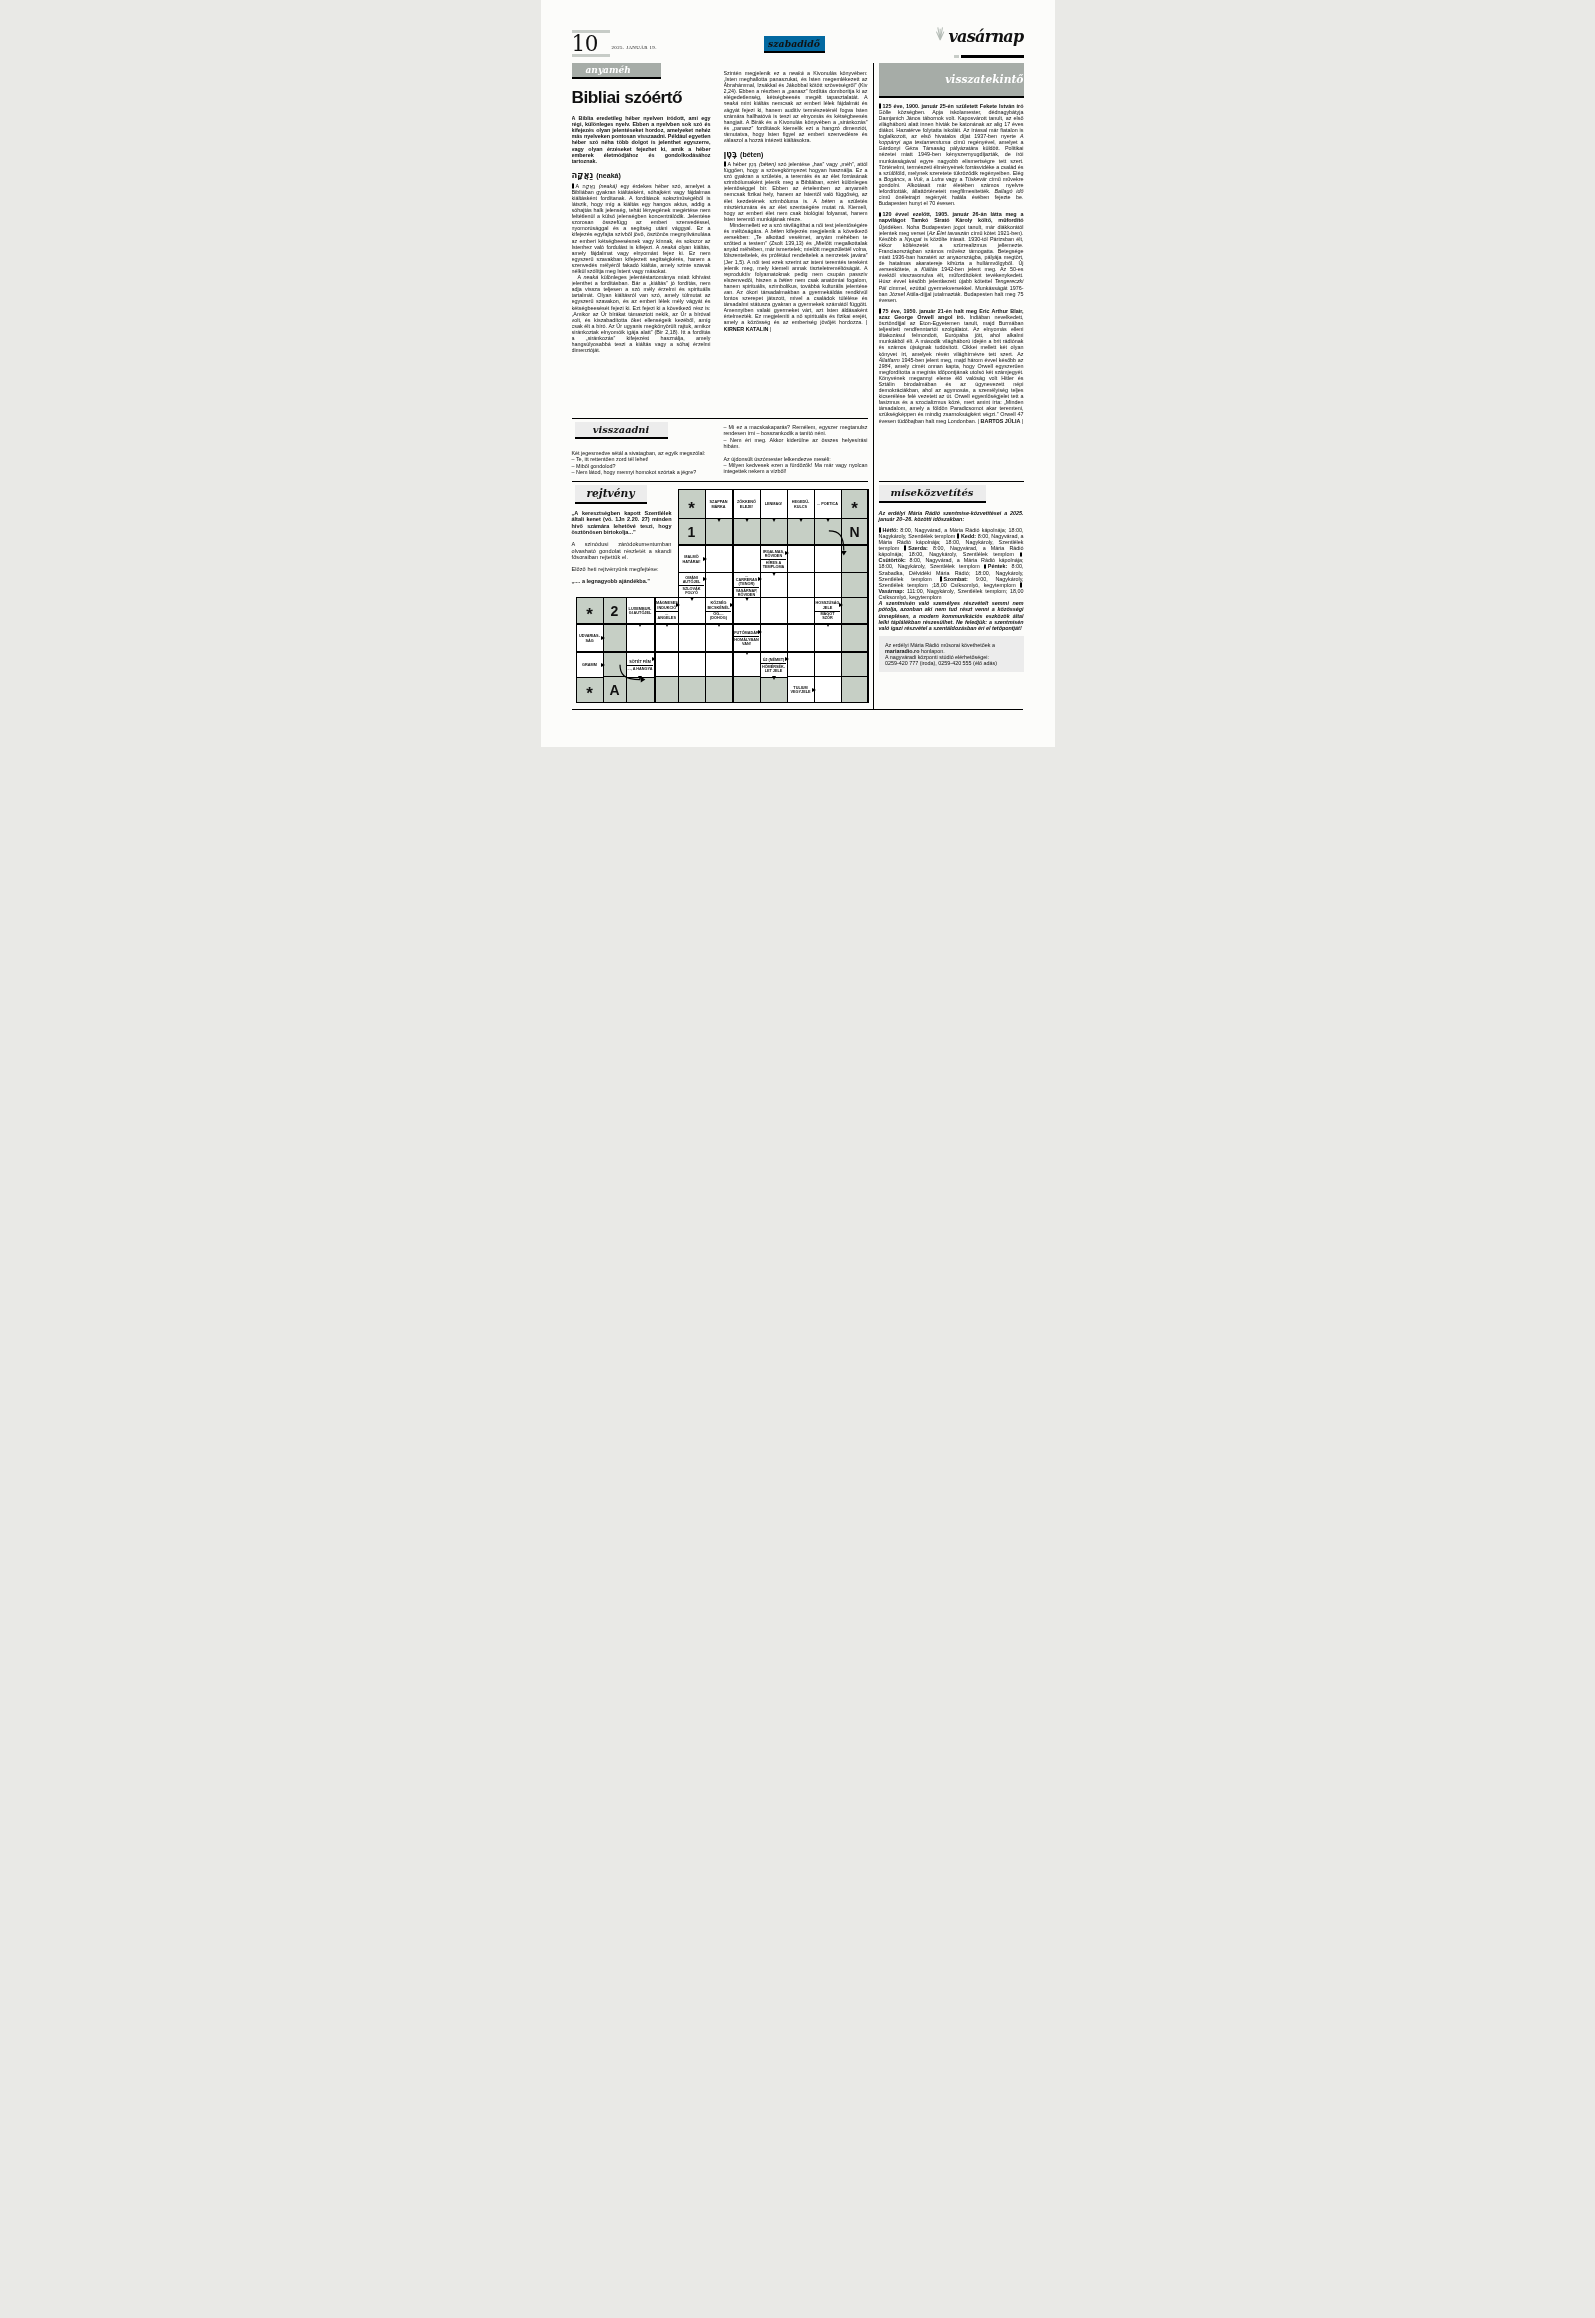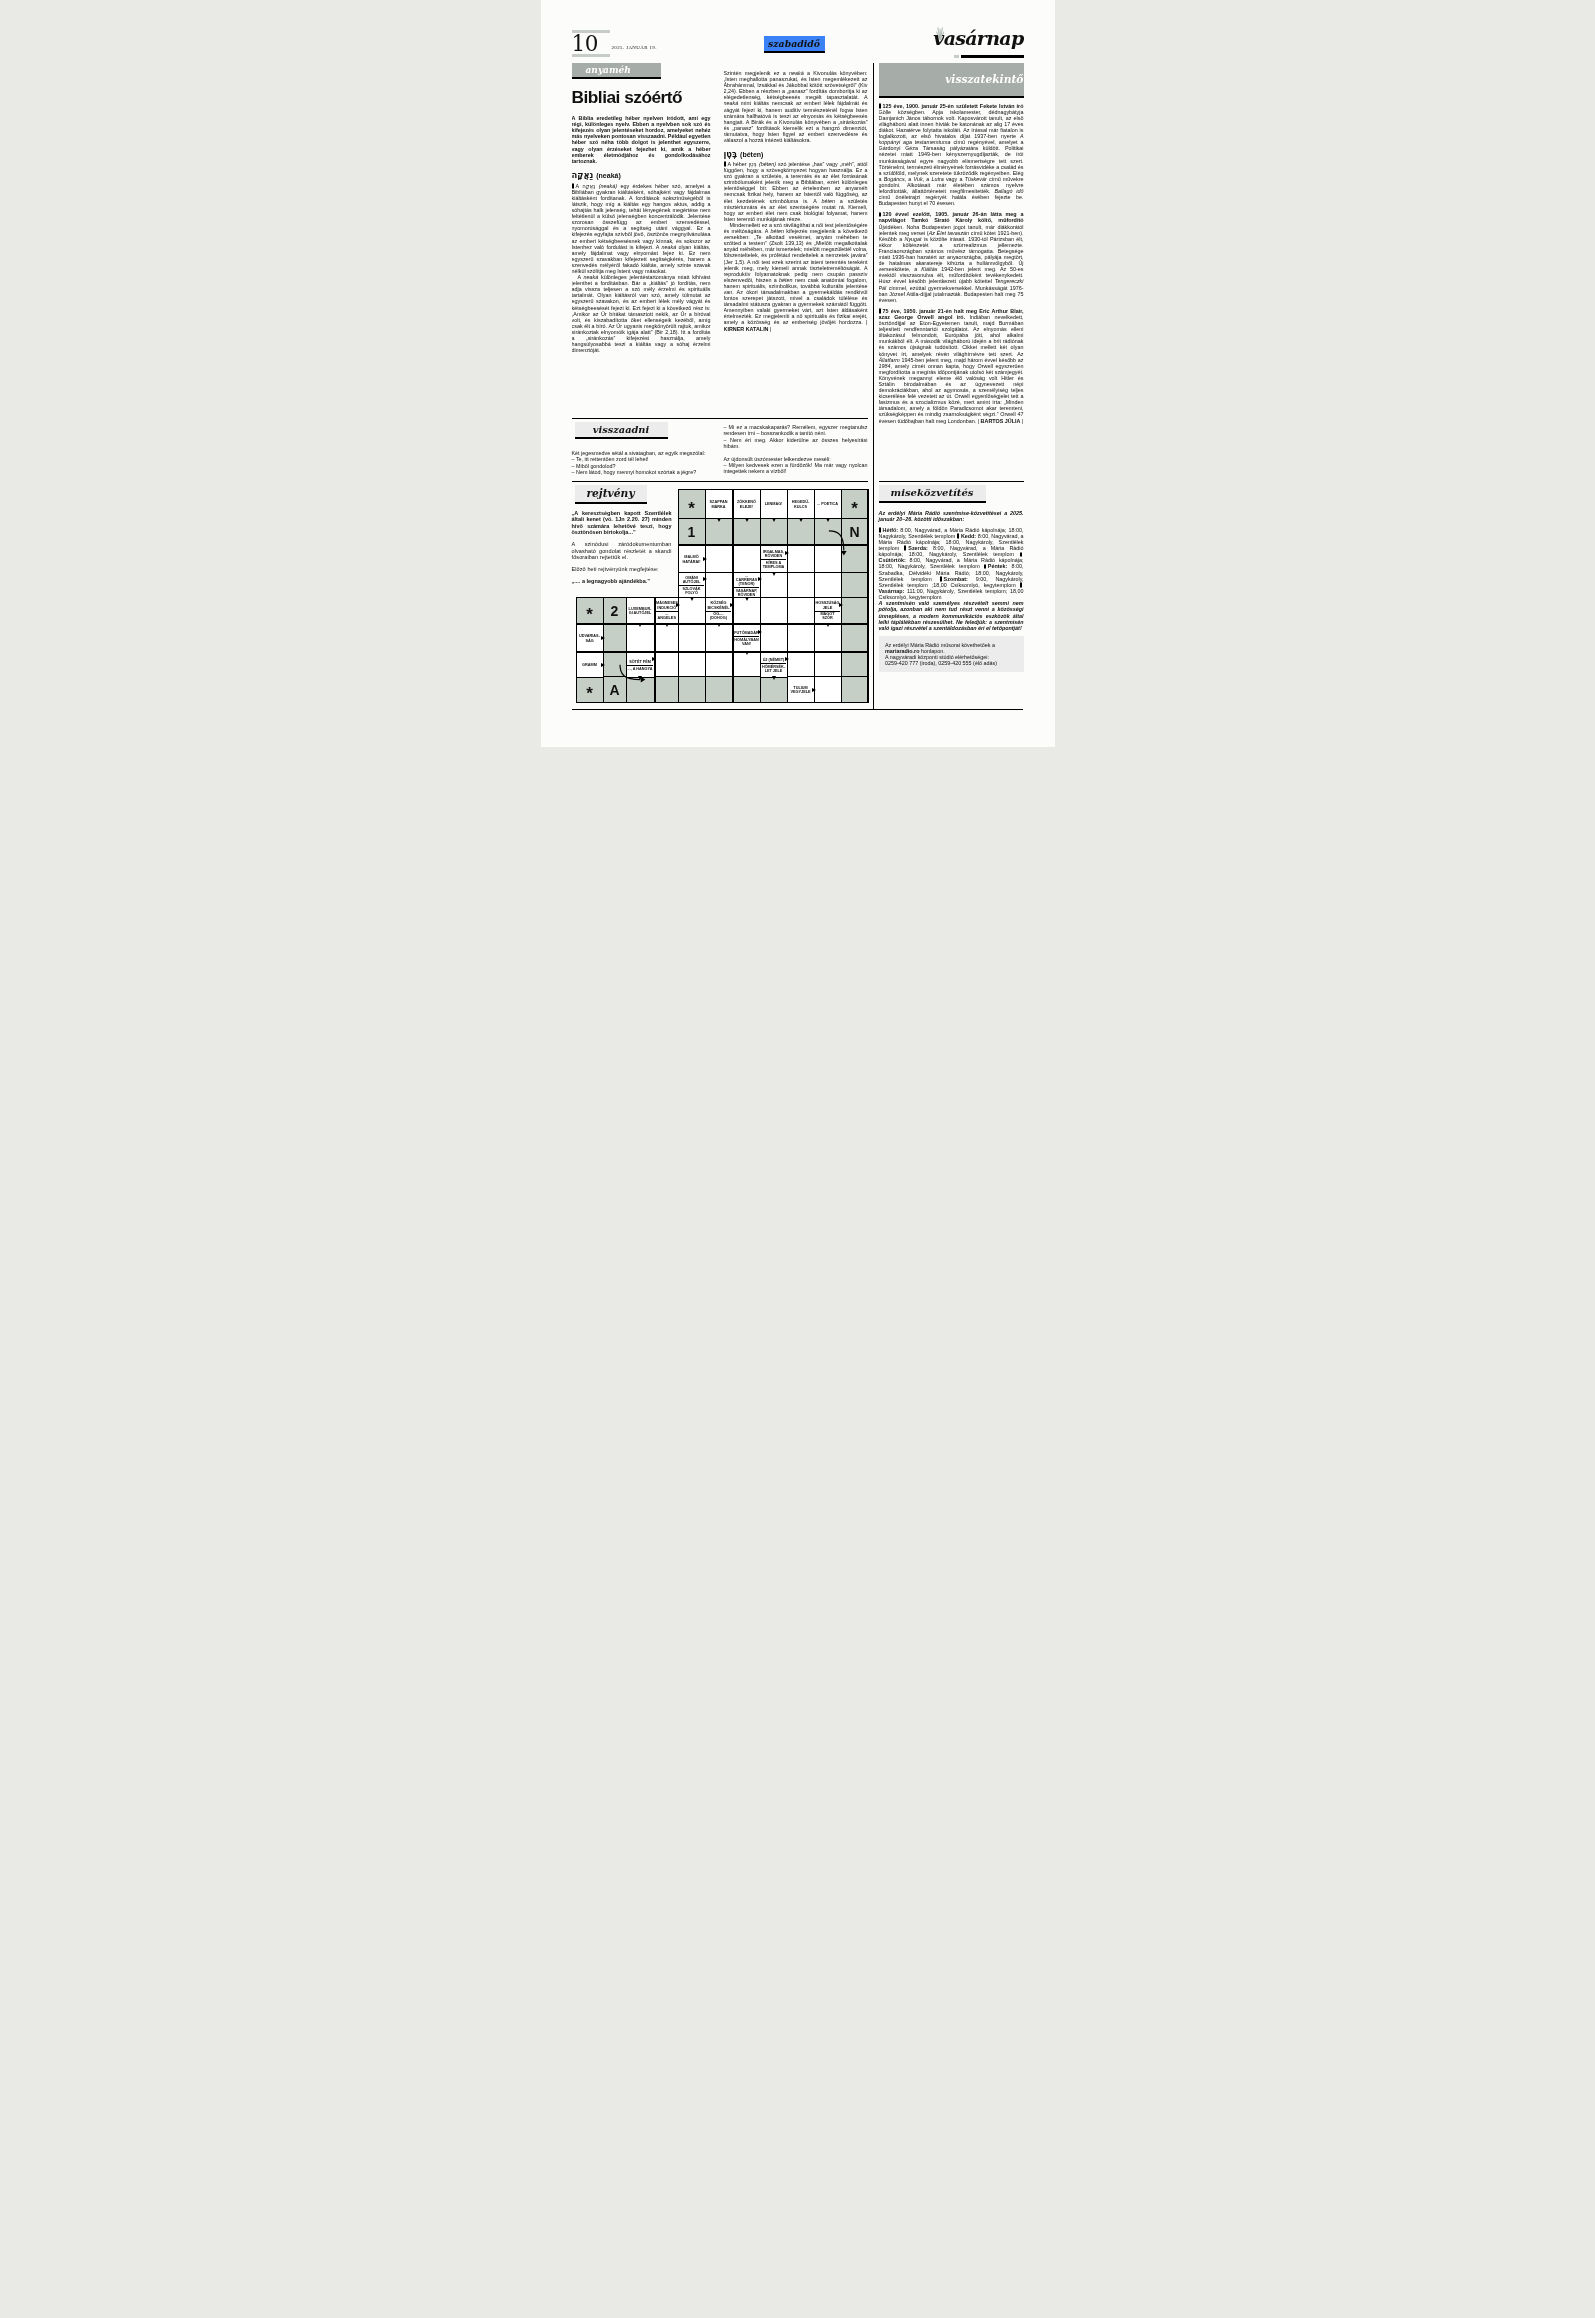--- a/index.html
+++ b/index.html
@@ -4,23 +4,23 @@
 <style>
   html,body{margin:0;padding:0;background:#e9e9e6;}
   .page{position:relative;width:514px;height:747px;background:#fcfcfa;margin:0 auto;
         font-family:"Liberation Sans",sans-serif;color:#111;overflow:hidden;}
   .abs{position:absolute;}
 
   
   .gbar{background:#c7ccc7;height:2.8px;width:38px;}
   .pnum{font-family:"DejaVu Serif",serif;font-size:21.5px;line-height:1.0;font-weight:400;letter-spacing:-0.5px;}
   .dateline{font-family:"Liberation Serif",serif;font-size:4.9px;letter-spacing:0.4px;}
-  .szbox{background:#3b82f6;border-bottom:2.8px solid #000;text-align:center;padding:2.3px 0 1.4px 0;width:61px;}
+  .szbox{background:#0369a1;border-bottom:2.8px solid #000;text-align:center;padding:2.3px 0 1.4px 0;width:61px;}
   .szbox span{font-family:"DejaVu Serif",serif;font-style:italic;font-weight:bold;font-size:9.3px;}
-  .brandtxt{font-family:"DejaVu Serif",serif;font-style:italic;font-weight:bold;font-size:19px;
+  .brandtxt{font-family:"DejaVu Serif",serif;font-style:italic;font-weight:bold;font-size:16px;
             letter-spacing:-0.7px;line-height:1;}
   .brandbar{background:#000;height:2.8px;}
   .brandsq{background:#c7ccc7;height:3.3px;width:5.6px;}
 
   
   .shead{border-bottom:2.3px solid #000;}
   .shead .t{font-family:"DejaVu Serif",serif;font-style:italic;font-weight:bold;display:block;}
   .shead.dark{background:#a6aca7;}
   .shead.dark .t{color:#fff;}
   .shead.light{background:#ececec;}

